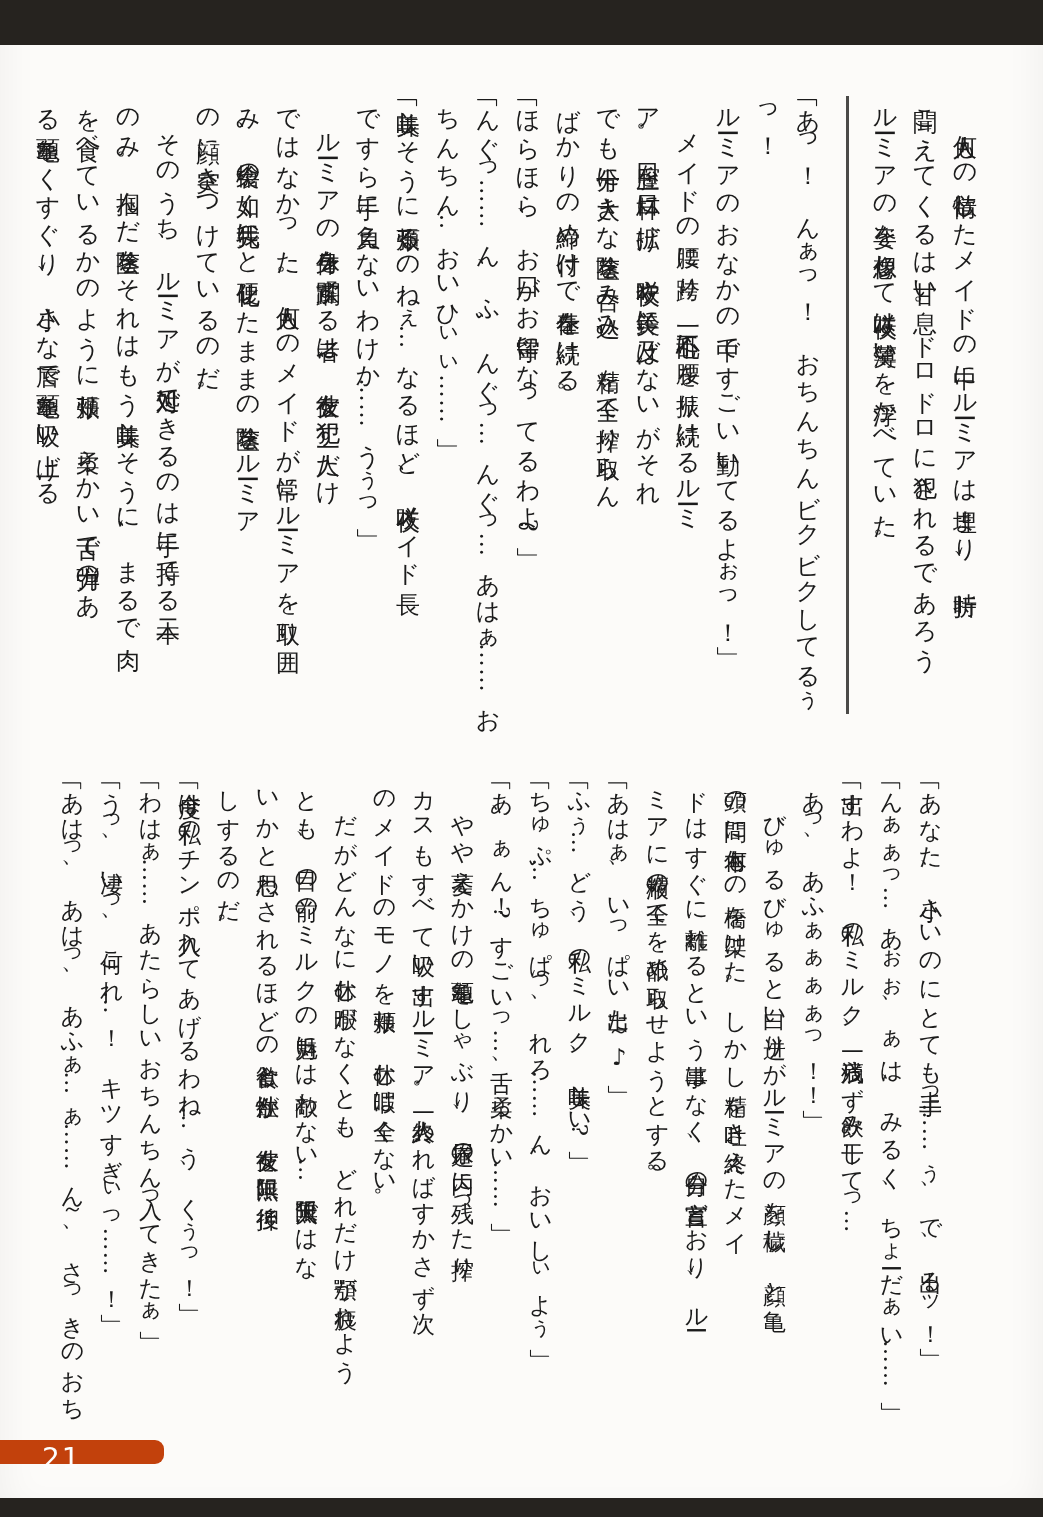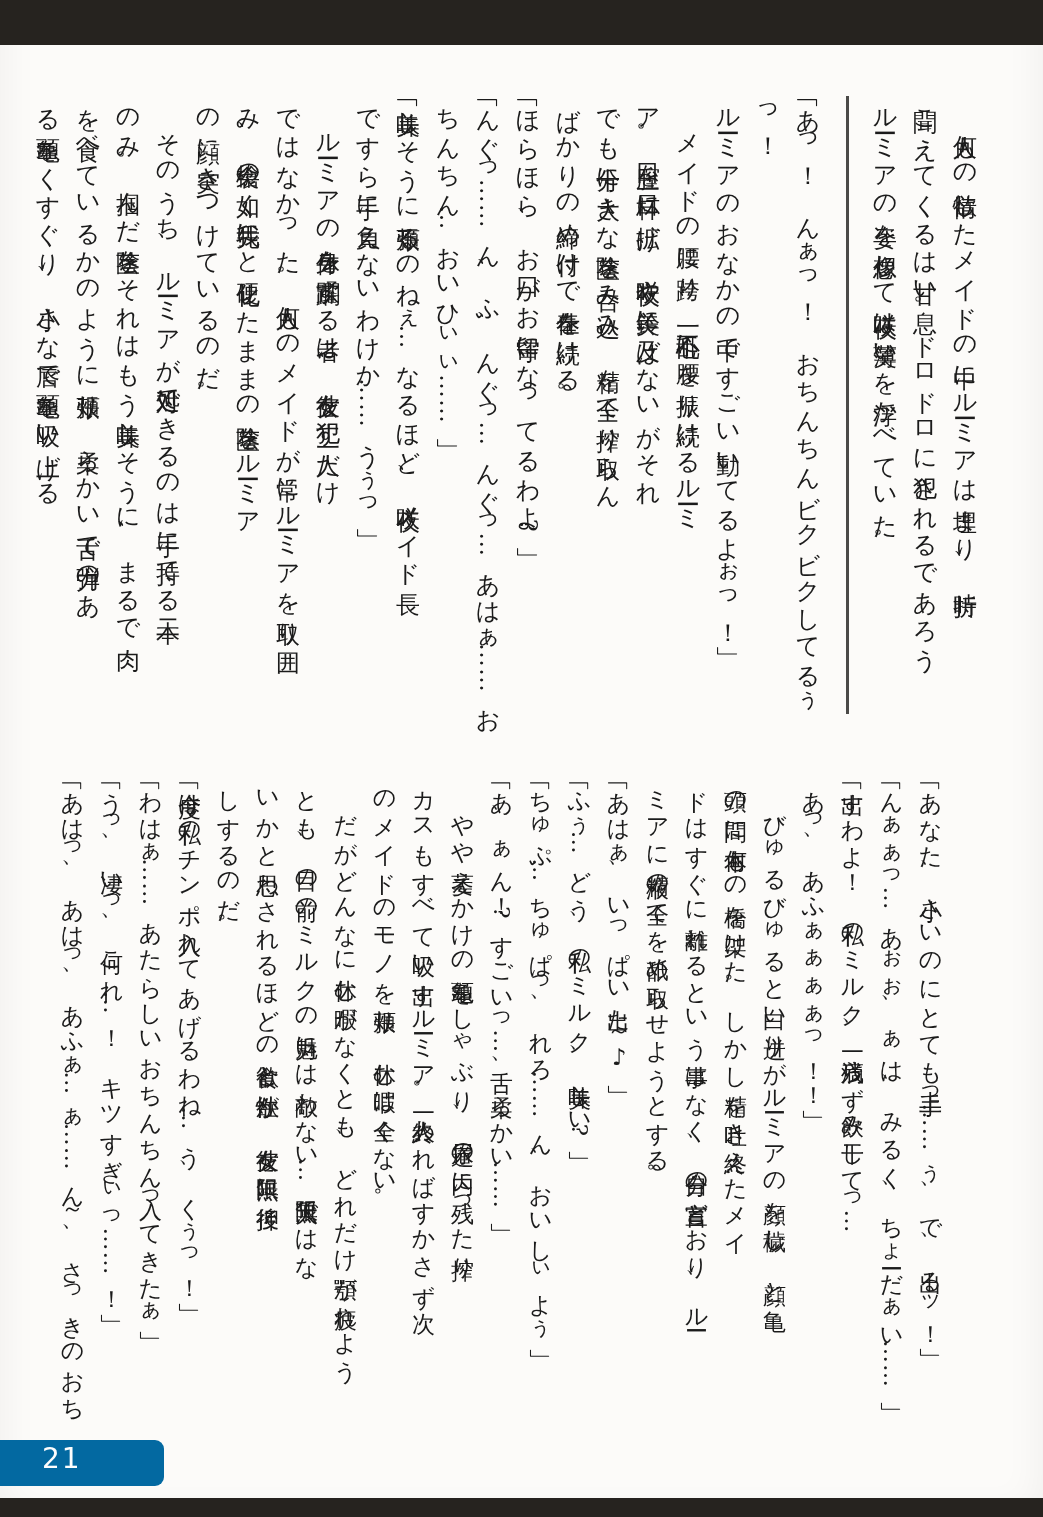--- a/index.html
+++ b/index.html
@@ -39,22 +39,22 @@
   }
   .block-bottom p{height:676px;}
   .divider{
     block-size:3px;            
     inline-size:618px;         
     margin-block:16px 18px;    
     margin-inline-start:4px;   
     background:#4b4a48;
   }
   .page-badge{
-    position:absolute;left:0;top:1440px;width:164px;height:46px;
-    background:#0369a1;border-radius:0 9px 9px 0;
+    position:absolute;left:0;top:1440px;width:164px;height:24px;
+    background:#c2410c;border-radius:0 9px 9px 0;
     color:#fff;
     font-family:"DejaVu Sans","Liberation Sans",sans-serif;
   }
   .page-badge span{
     position:absolute;left:42px;top:2px;
     font-size:28px;letter-spacing:2px;color:#fdfdfd;
   }
 </style>
 </head>
 <body>

